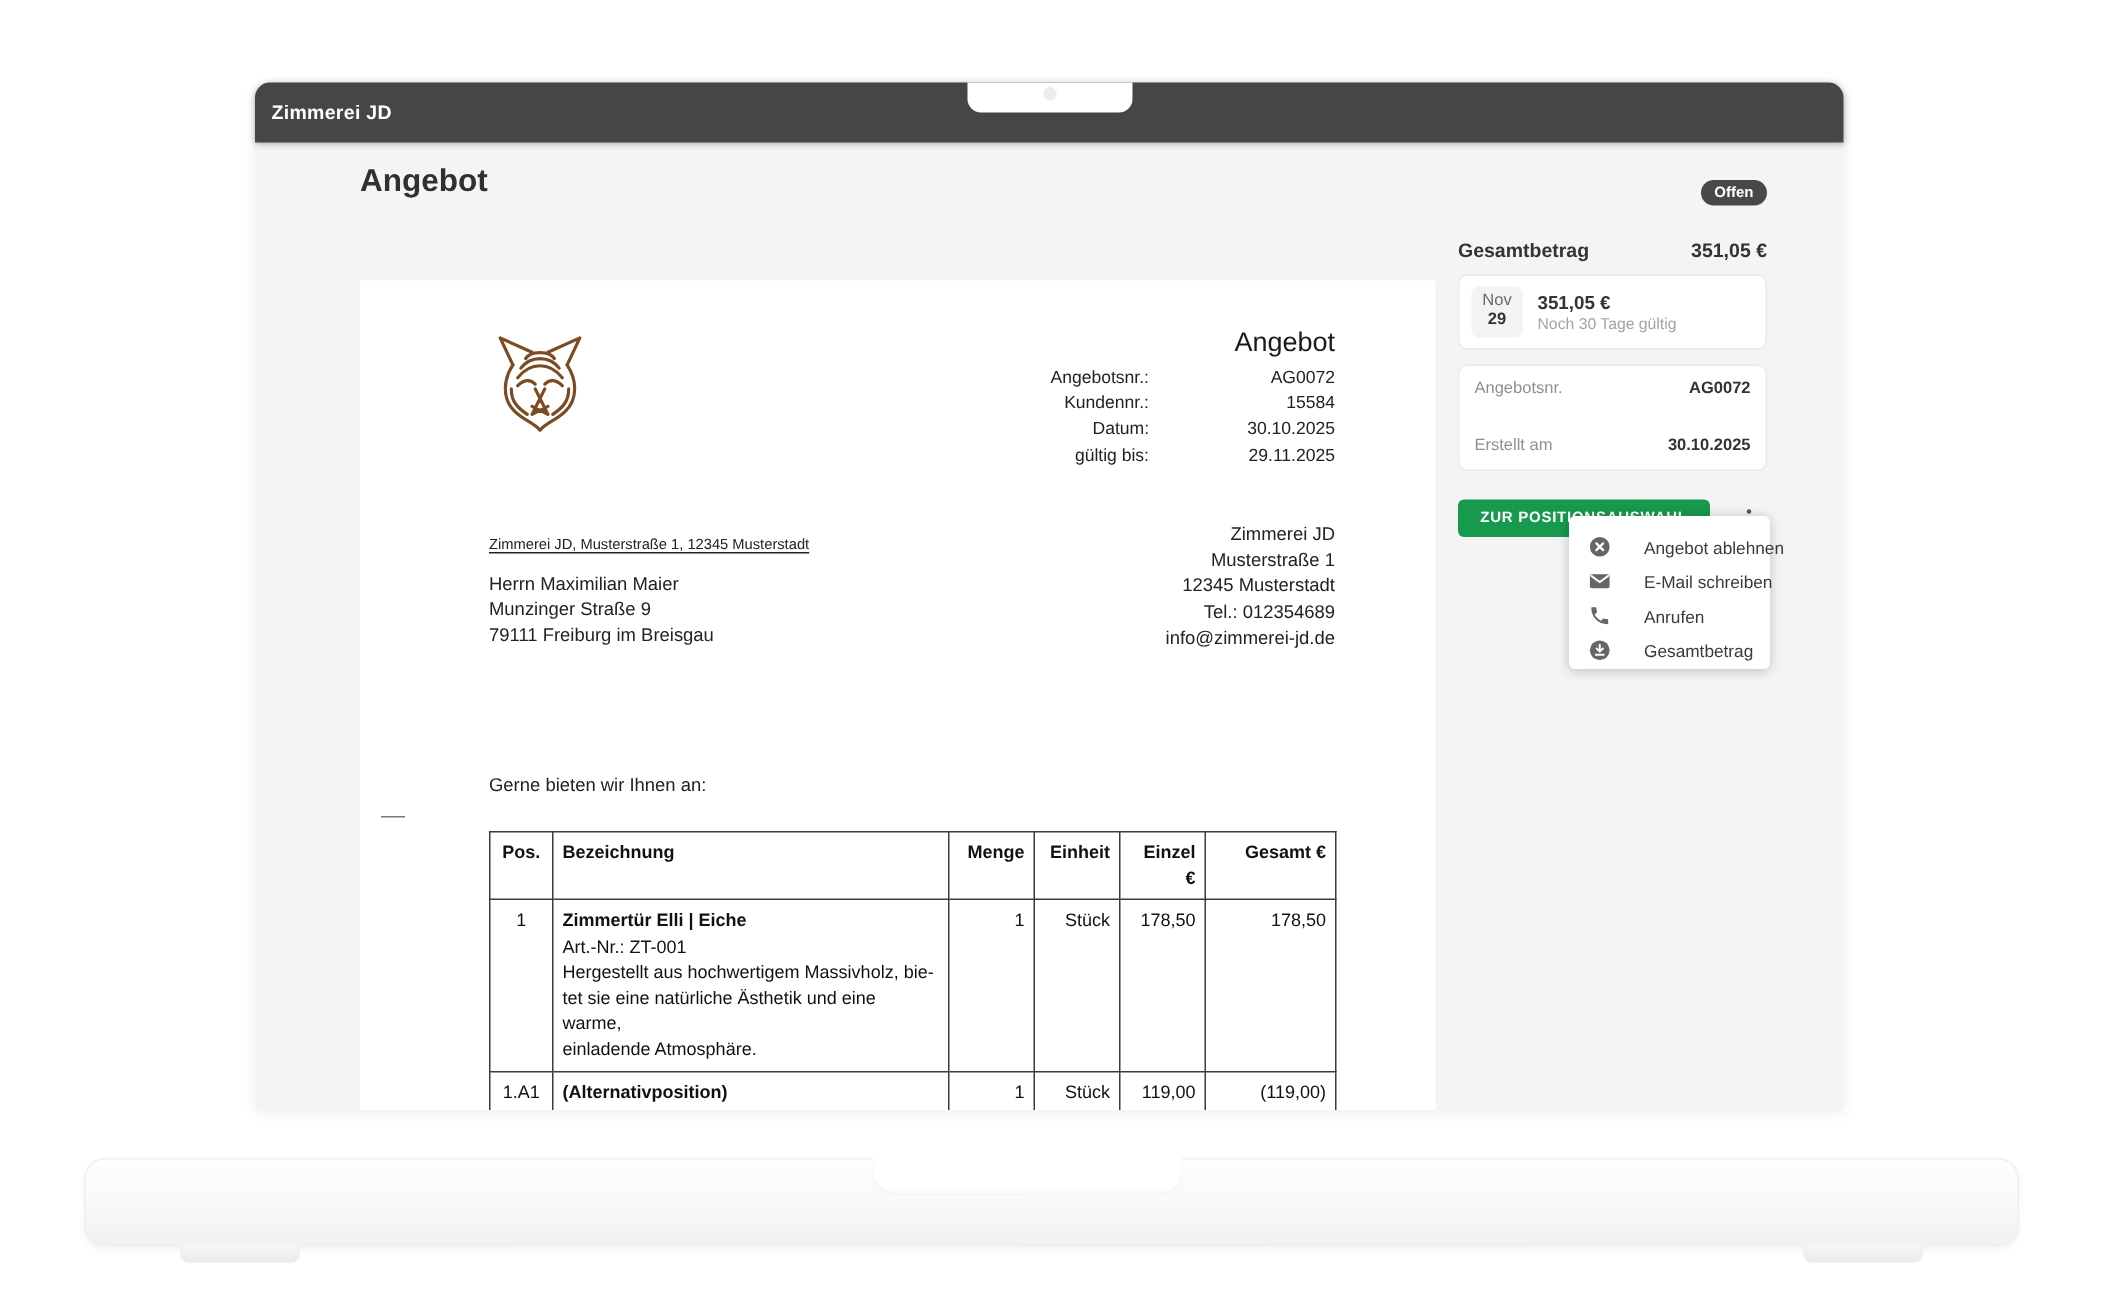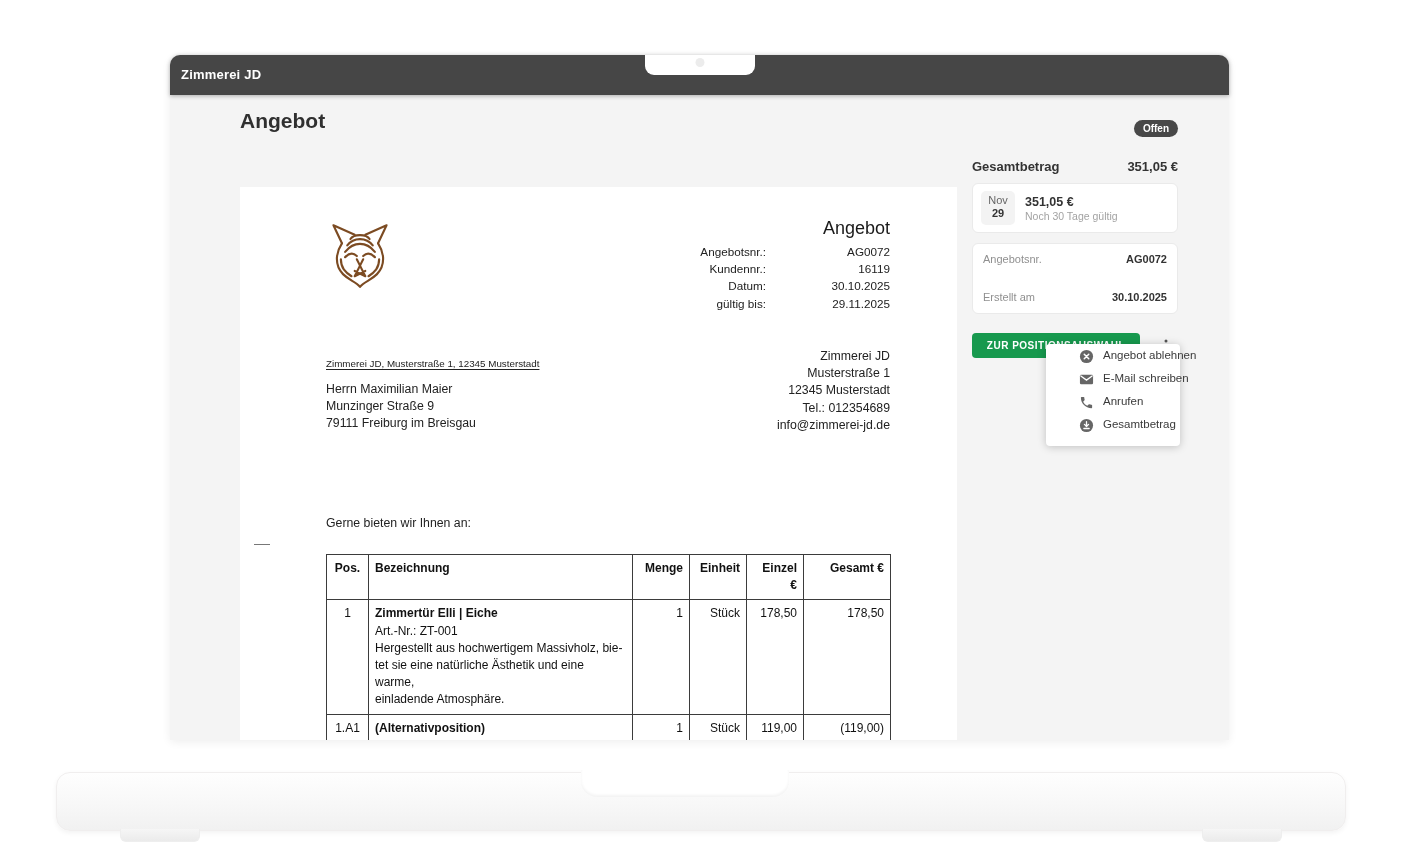--- a/index.html
+++ b/index.html
@@ -85,22 +85,22 @@
   .info-value{font-size:11px; font-weight:700; color:#333;}
   .actions{margin-top:19px; display:flex; align-items:center;}
   .primary-btn{width:168px; height:25px; border:none; border-radius:4px; background:var(--green);
     color:#fff; font-family:inherit; font-size:10px; font-weight:700; letter-spacing:.5px; cursor:pointer;}
   .kebab{margin-left:auto; width:24px; height:24px; display:flex; align-items:center; justify-content:center;
     background:none; border:none; cursor:pointer; color:#555;}
 
   
   .menu{position:absolute; left:876px; top:249px; width:134px; background:#fff; border-radius:4px;
     box-shadow:0 1px 8px rgba(0,0,0,.22); padding:5px 0; z-index:10;}
-  .menu-item{display:flex; align-items:flex-start; gap:9px; height:23px; padding:0 13px;
-    font-size:11.5px; color:#3a3a3a; cursor:pointer; white-space:nowrap;margin-left:20px;}
+  .menu-item{display:flex; align-items:flex-end; gap:22px; height:23px; padding:0 13px;
+    font-size:11.5px; color:#3a3a3a; cursor:pointer; white-space:nowrap;}
   .menu-item svg{flex:0 0 auto;}
 </style>
 </head>
 <body>
 
 <div class="stage">
 
   <div class="device-base"></div>
   <div class="base-notch"></div>
   <div class="foot foot-left"></div>
@@ -136,21 +136,21 @@
 
         <div class="doc-title">Angebot</div>
 
         <div class="meta">
           <div class="meta-row">
             <span class="m-label">Angebotsnr.:</span>
             <span class="m-value">AG0072</span>
           </div>
           <div class="meta-row">
             <span class="m-label">Kundennr.:</span>
-            <span class="m-value">16119</span>
+            <span class="m-value">15584</span>
           </div>
           <div class="meta-row">
             <span class="m-label">Datum:</span>
             <span class="m-value">30.10.2025</span>
           </div>
           <div class="meta-row">
             <span class="m-label">gültig bis:</span>
             <span class="m-value">29.11.2025</span>
           </div>
         </div>

